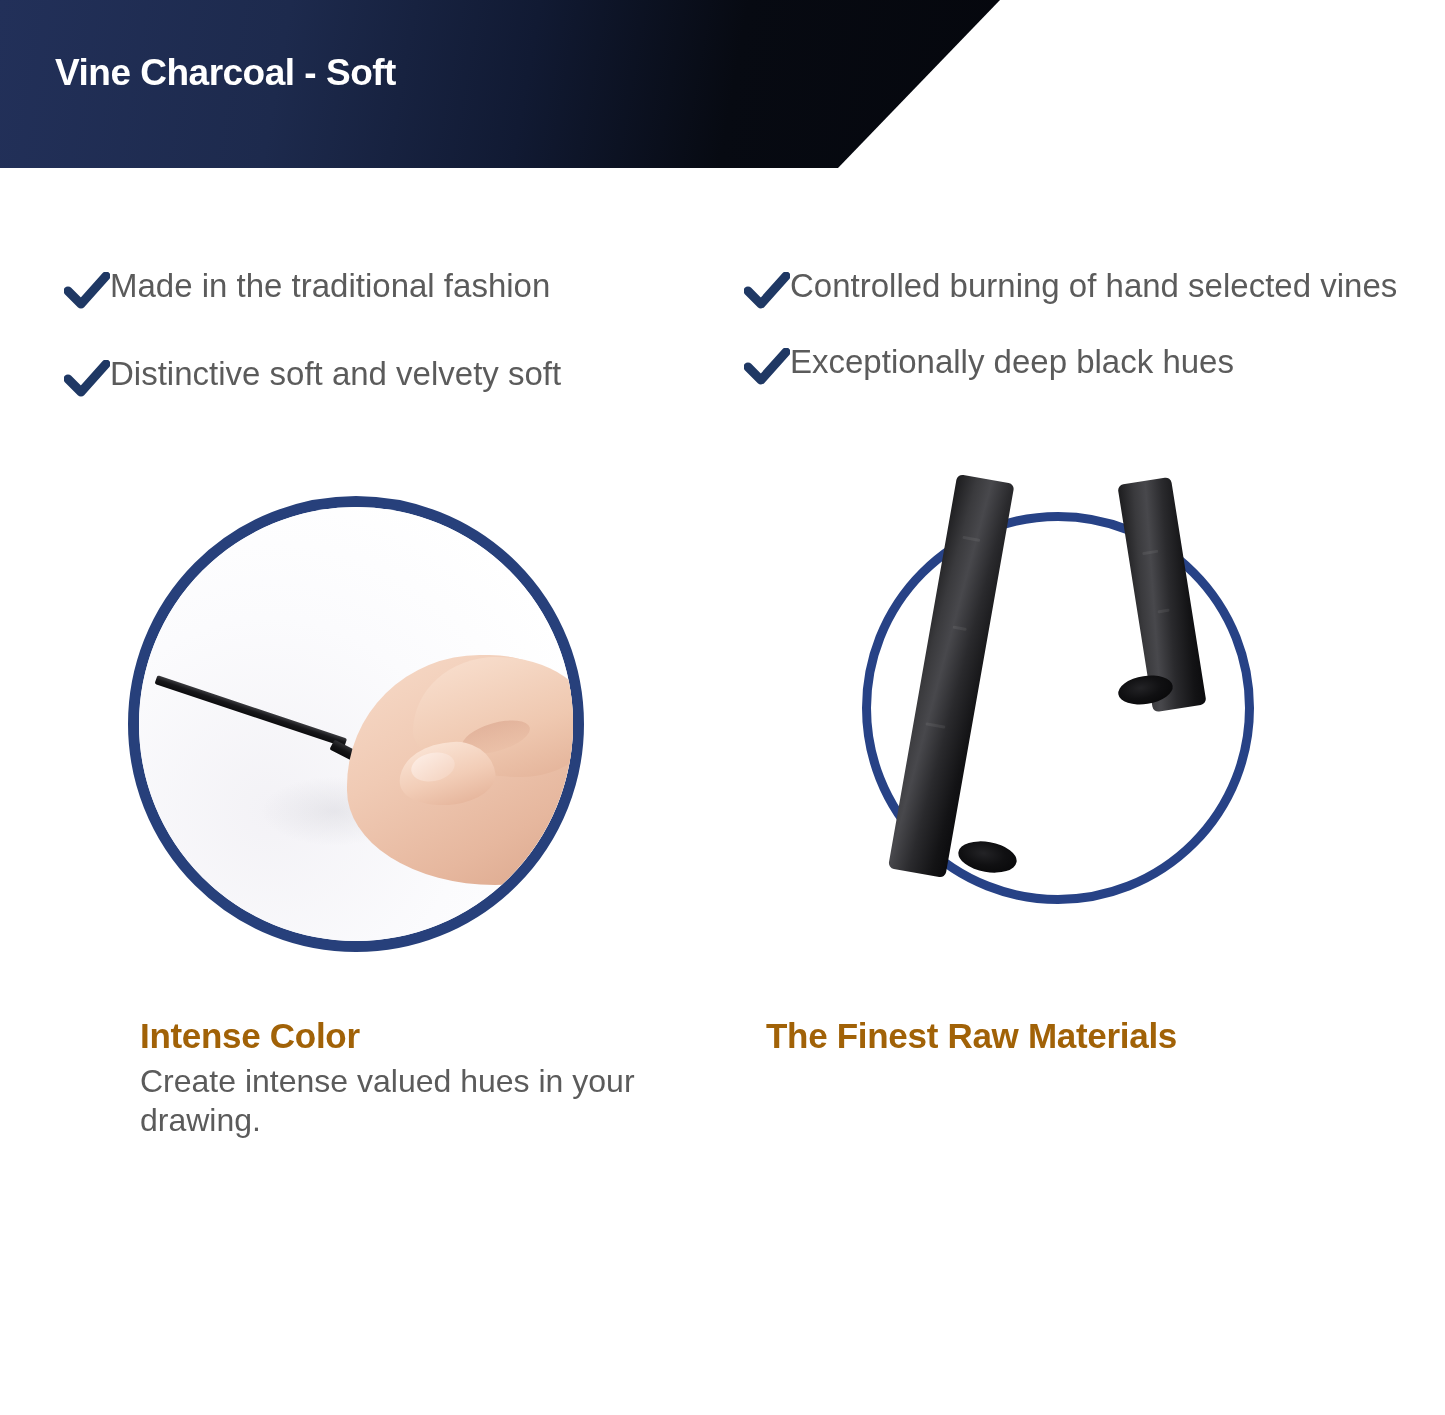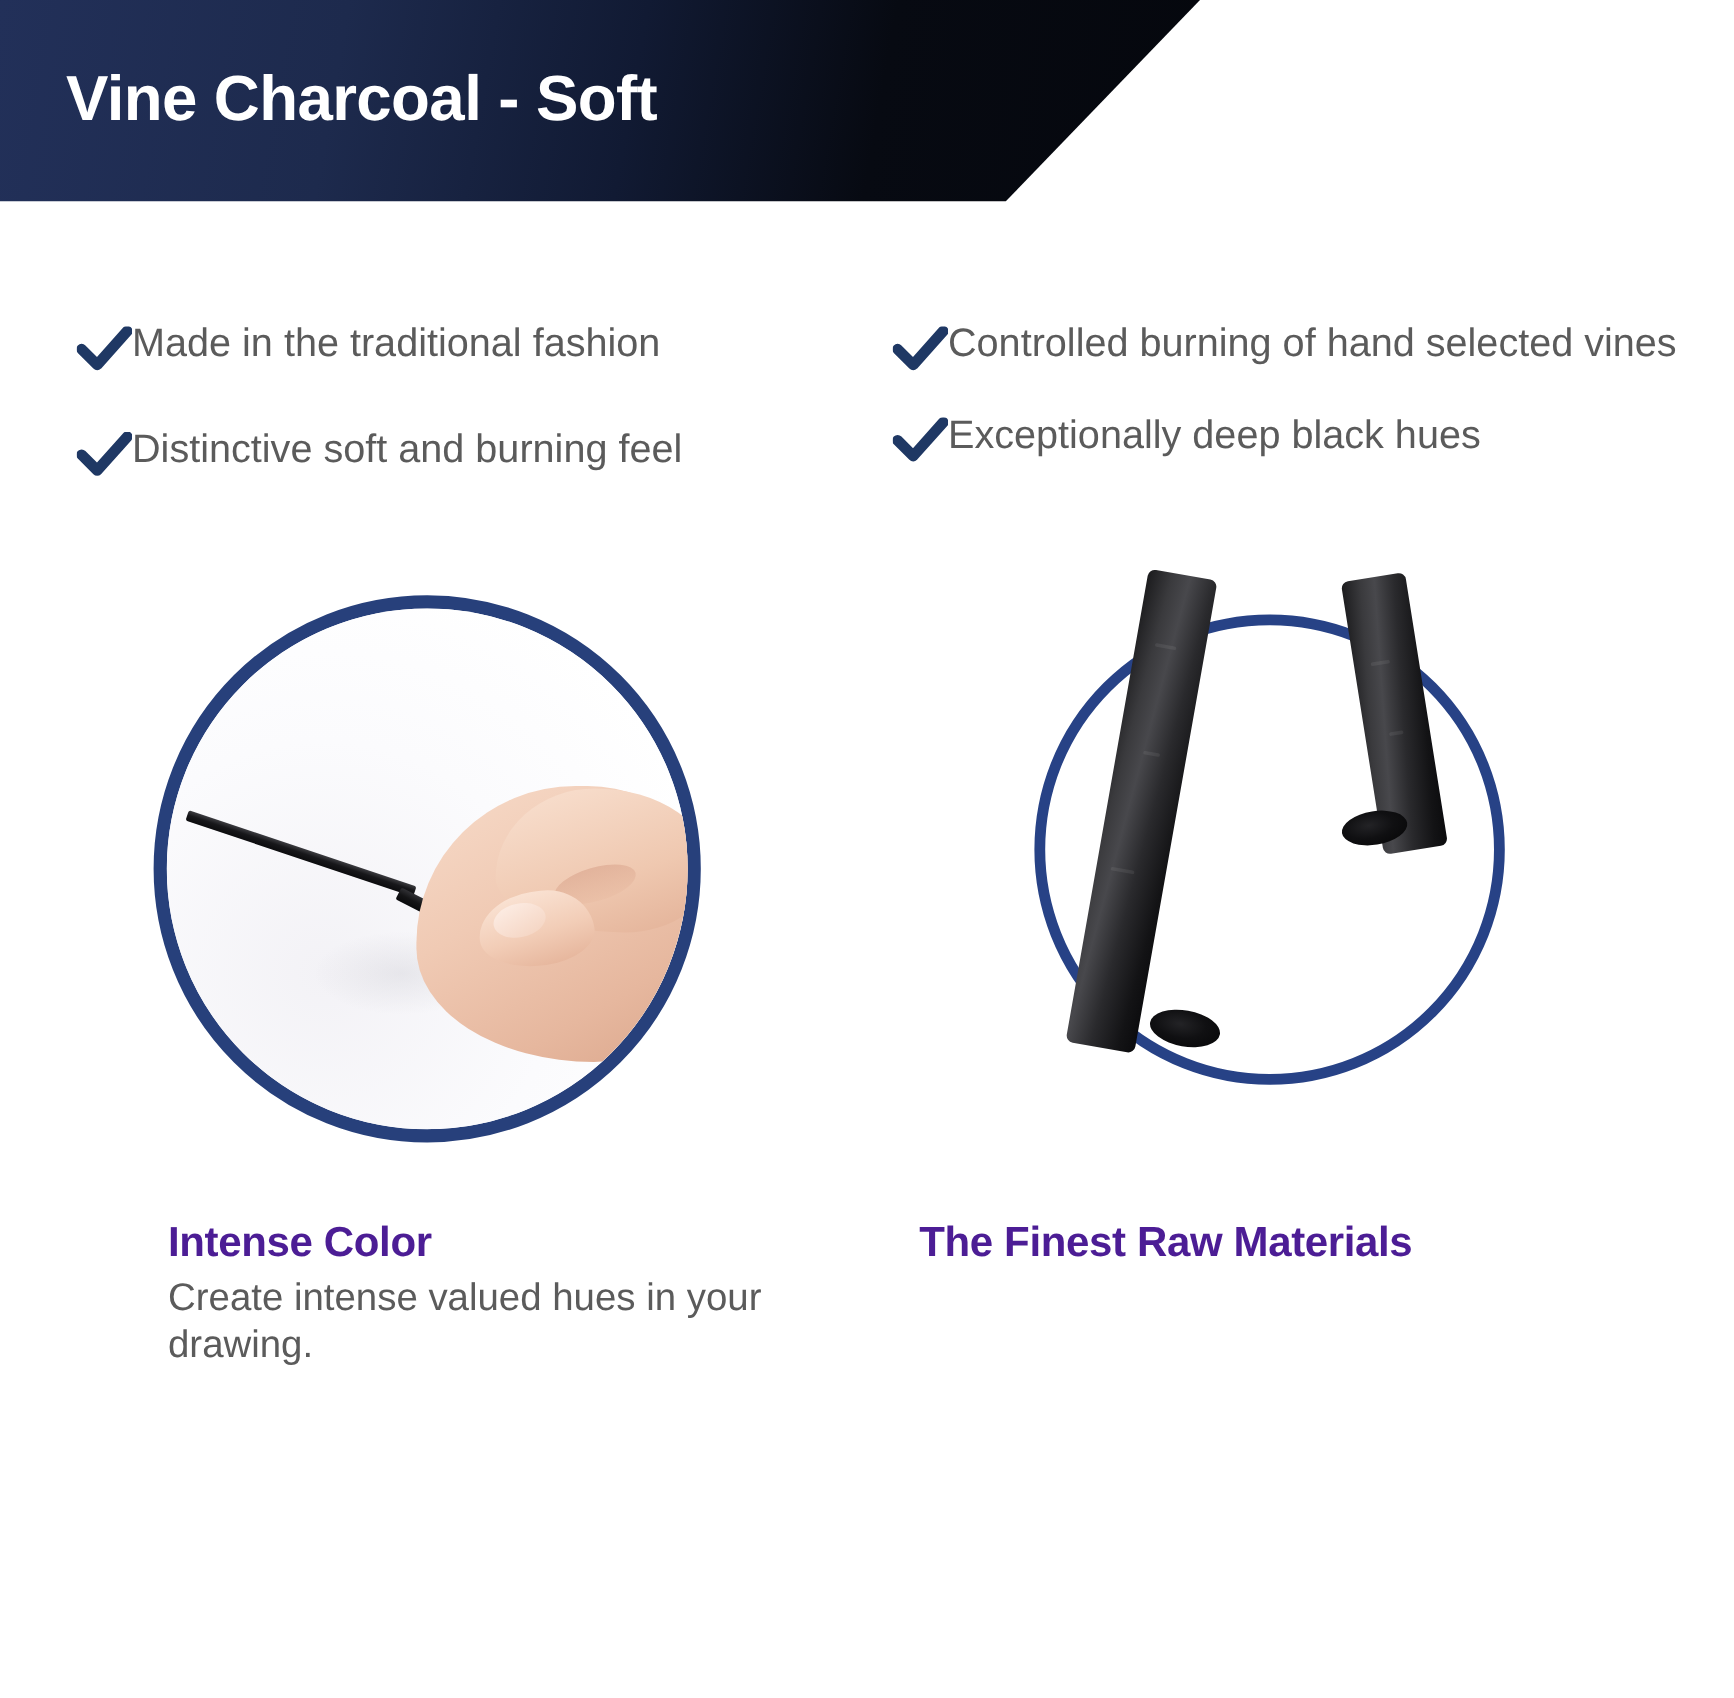--- a/index.html
+++ b/index.html
@@ -15,21 +15,21 @@
   
   .header{
     position:absolute;left:0;top:0;width:1010px;height:170px;
     background:linear-gradient(100deg,#223059 0%,#1d2a4d 28%,#111a33 52%,#070a12 72%,#05070d 100%);
     -webkit-clip-path:polygon(0 0, 1000px 0, 838px 168px, 0 168px);
     clip-path:polygon(0 0, 1000px 0, 838px 168px, 0 168px);
   }
   .header-title{
     position:absolute;left:55px;top:52px;
     color:#ffffff;
-    font-size:53px;
+    font-size:37px;
     font-weight:bold;
     letter-spacing:-0.5px;
     white-space:nowrap;
     font-family:"Liberation Sans", sans-serif;
   }
 
   
   .bullets{
     position:absolute;left:0;top:266px;width:1445px;height:200px;margin-left:34px;
   }
@@ -151,21 +151,21 @@
   .rod-tex{
     position:absolute;border-radius:4px;
     background:rgba(255,255,255,.07);
   }
 
   
   .caption{position:absolute;}
   .caption.one{left:140px;top:1016px;width:560px;}
   .caption.two{left:766px;top:1016px;width:650px;}
   .cap-title{
-    font-size:35px;font-weight:bold;color:#4c1d95;
+    font-size:35px;font-weight:bold;color:#a16207;
     font-family:"Liberation Sans", sans-serif;
     letter-spacing:-0.3px;
     margin:0 0 6px 0;
   }
   .cap-body{
     font-size:32px;line-height:1.22;color:#5b5b5b;
     font-family:"Liberation Sans", sans-serif;
     margin:0;
   }
 
@@ -193,21 +193,21 @@
         </span>
         <span class="btext">Made in the traditional fashion</span>
       </div>
 
       <div class="bullet">
         <span class="check">
           <svg width="46" height="42" viewBox="0 0 46 42">
             <path d="M4 19 L17 32 L42 4" fill="none" stroke="#1f3864" stroke-width="9" stroke-linecap="round" stroke-linejoin="round"></path>
           </svg>
         </span>
-        <span class="btext">Distinctive soft and burning feel</span>
+        <span class="btext">Distinctive soft and velvety soft</span>
       </div>
 
     </div>
 
     <div class="bullet-col right">
 
       <div class="bullet">
         <span class="check">
           <svg width="46" height="42" viewBox="0 0 46 42">
             <path d="M4 19 L17 32 L42 4" fill="none" stroke="#1f3864" stroke-width="9" stroke-linecap="round" stroke-linejoin="round"></path>

